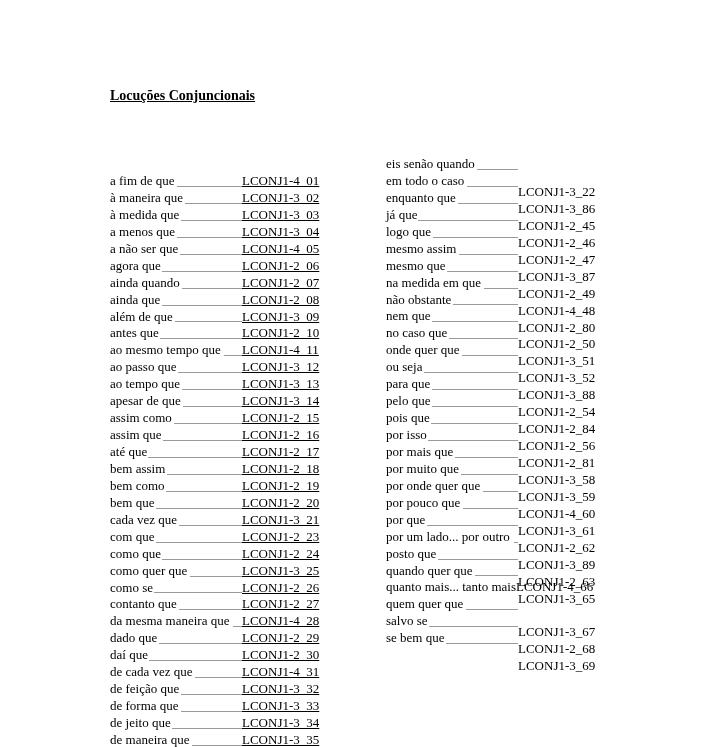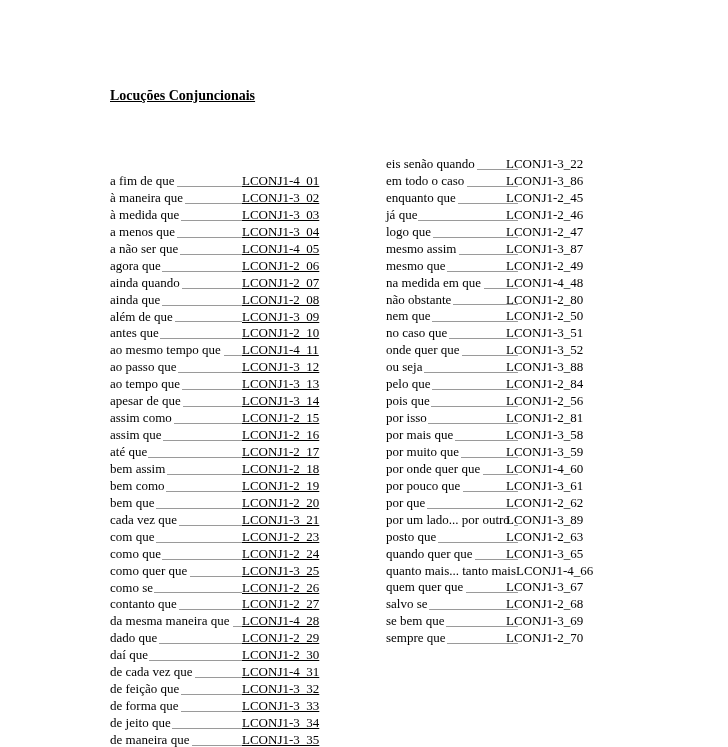--- a/index.html
+++ b/index.html
@@ -7,21 +7,21 @@
          font-family: "Liberation Serif", "DejaVu Serif", serif; color: #000; }
   .title { position: absolute; left: 110px; top: 88px; font-size: 14px; font-weight: bold;
            text-decoration: underline; }
   .col { position: absolute; font-size: 13px; line-height: 16.95px; }
   .col.left { left: 110px; top: 173px; }
   .col.right { left: 386px; top: 156px; width: 240px; }
   .row { height: 16.95px; white-space: nowrap; position: relative; }
   .row .term { display: inline-block; }
   .row .code { position: absolute; }
   .col.left .row .code { left: 132px; text-decoration: underline; }
-  .col.right .row .code { left: 120px; }
+  .col.right .row .code { left: 132px; margin-top: 28px; }
   .row .fill { position: absolute; bottom: 3px; height: 0; border-bottom: 1px solid #9a9a9a; }
   .row.wrap { height: auto; white-space: normal; }
   .row.wrap .code { position: static; }
 </style>
 </head>
 <body>
 
 <div class="title">Locuções Conjuncionais</div>
 
 <div class="col left" id="left-col">
@@ -67,29 +67,29 @@
     <div class="row"><span class="term">já que</span><span class="fill" style="left: 32px; width: 100px;"></span><span class="code">LCONJ1-2_46</span></div>
     <div class="row"><span class="term">logo que</span><span class="fill" style="left: 47px; width: 85px;"></span><span class="code">LCONJ1-2_47</span></div>
     <div class="row"><span class="term">mesmo assim</span><span class="fill" style="left: 73px; width: 59px;"></span><span class="code">LCONJ1-3_87</span></div>
     <div class="row"><span class="term">mesmo que</span><span class="fill" style="left: 61px; width: 71px;"></span><span class="code">LCONJ1-2_49</span></div>
     <div class="row"><span class="term">na medida em que</span><span class="fill" style="left: 98px; width: 34px;"></span><span class="code">LCONJ1-4_48</span></div>
     <div class="row"><span class="term">não obstante</span><span class="fill" style="left: 67px; width: 65px;"></span><span class="code">LCONJ1-2_80</span></div>
     <div class="row"><span class="term">nem que</span><span class="fill" style="left: 46px; width: 86px;"></span><span class="code">LCONJ1-2_50</span></div>
     <div class="row"><span class="term">no caso que</span><span class="fill" style="left: 63px; width: 69px;"></span><span class="code">LCONJ1-3_51</span></div>
     <div class="row"><span class="term">onde quer que</span><span class="fill" style="left: 76px; width: 56px;"></span><span class="code">LCONJ1-3_52</span></div>
     <div class="row"><span class="term">ou seja</span><span class="fill" style="left: 38px; width: 94px;"></span><span class="code">LCONJ1-3_88</span></div>
+    <div class="row"><span class="term">para que</span><span class="fill" style="left: 46px; width: 86px;"></span><span class="code">LCONJ1-2_54</span></div>
     <div class="row"><span class="term">pelo que</span><span class="fill" style="left: 46px; width: 86px;"></span><span class="code">LCONJ1-2_84</span></div>
     <div class="row"><span class="term">pois que</span><span class="fill" style="left: 45px; width: 87px;"></span><span class="code">LCONJ1-2_56</span></div>
     <div class="row"><span class="term">por isso</span><span class="fill" style="left: 42px; width: 90px;"></span><span class="code">LCONJ1-2_81</span></div>
     <div class="row"><span class="term">por mais que</span><span class="fill" style="left: 69px; width: 63px;"></span><span class="code">LCONJ1-3_58</span></div>
     <div class="row"><span class="term">por muito que</span><span class="fill" style="left: 75px; width: 57px;"></span><span class="code">LCONJ1-3_59</span></div>
     <div class="row"><span class="term">por onde quer que</span><span class="fill" style="left: 97px; width: 35px;"></span><span class="code">LCONJ1-4_60</span></div>
     <div class="row"><span class="term">por pouco que</span><span class="fill" style="left: 77px; width: 55px;"></span><span class="code">LCONJ1-3_61</span></div>
     <div class="row"><span class="term">por que</span><span class="fill" style="left: 41px; width: 91px;"></span><span class="code">LCONJ1-2_62</span></div>
     <div class="row"><span class="term">por um lado... por outro</span><span class="fill" style="left: 128px; width: 4px;"></span><span class="code">LCONJ1-3_89</span></div>
     <div class="row"><span class="term">posto que</span><span class="fill" style="left: 52px; width: 80px;"></span><span class="code">LCONJ1-2_63</span></div>
     <div class="row"><span class="term">quando quer que</span><span class="fill" style="left: 89px; width: 43px;"></span><span class="code">LCONJ1-3_65</span></div>
     <div class="row wrap"><span class="term">quanto mais... tanto mais</span><span class="code">LCONJ1-4_66</span></div>
     <div class="row"><span class="term">quem quer que</span><span class="fill" style="left: 80px; width: 52px;"></span><span class="code">LCONJ1-3_67</span></div>
     <div class="row"><span class="term">salvo se</span><span class="fill" style="left: 43px; width: 89px;"></span><span class="code">LCONJ1-2_68</span></div>
     <div class="row"><span class="term">se bem que</span><span class="fill" style="left: 60px; width: 72px;"></span><span class="code">LCONJ1-3_69</span></div>
-    <div class="row"><span class="term">sempre que</span><span class="fill" style="left: 61px; width: 71px;"></span><span class="code">LCONJ1-2_70</span></div>
   </div>
 
 </body></html>

